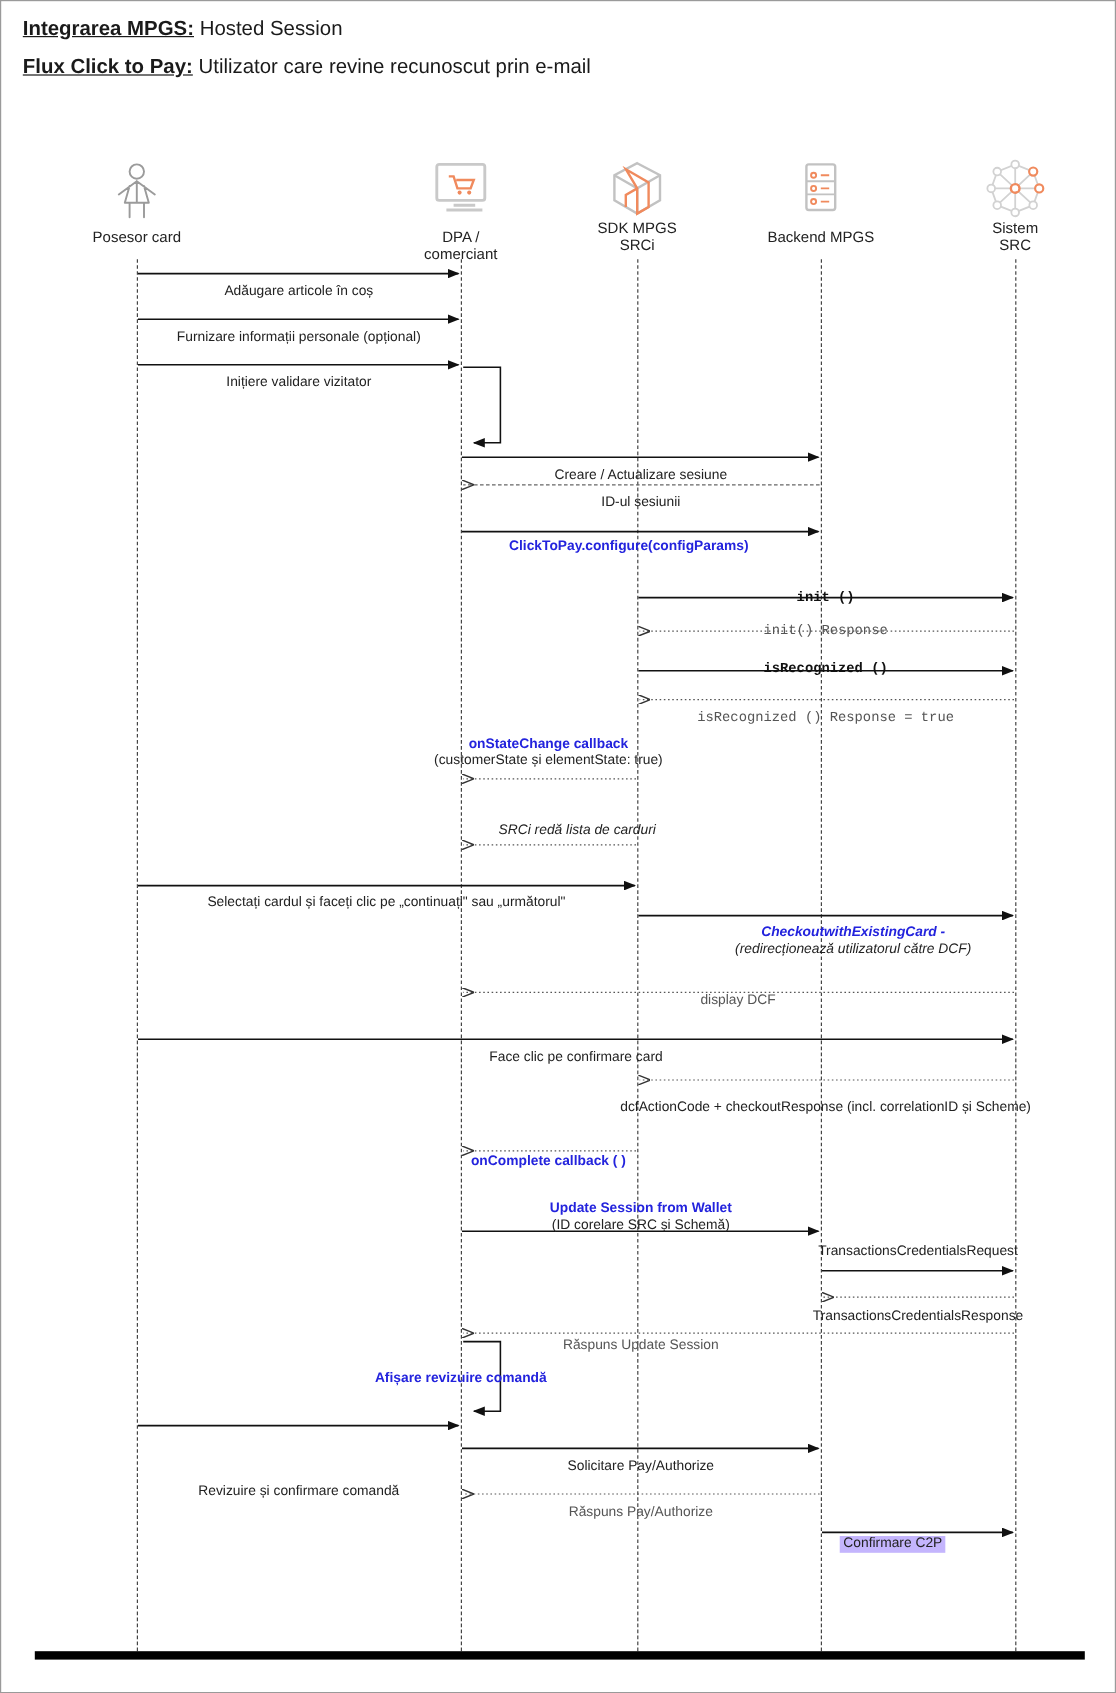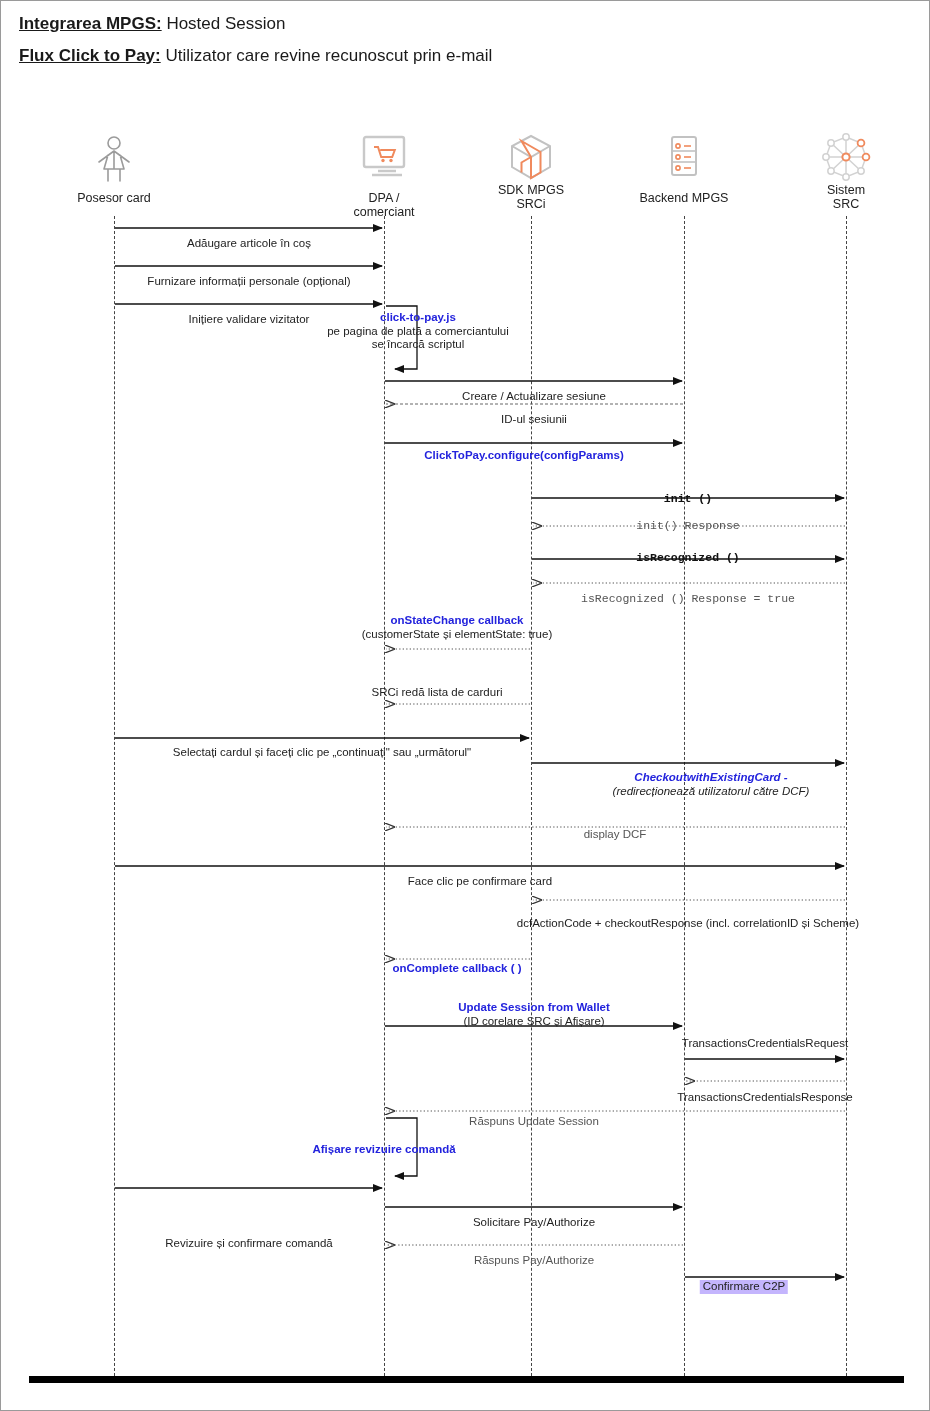--- a/index.html
+++ b/index.html
@@ -155,59 +155,54 @@
         <line x1="384" x2="681" y1="1206" y2="1206" stroke="#111" stroke-width="1.3" marker-end="url(#ah)"></line>
         <line x1="682" x2="385" y1="1244" y2="1244" stroke="#555" stroke-width="1" stroke-dasharray="1.3,2.2" marker-end="url(#ahl)"></line>
         <line x1="684" x2="843" y1="1276" y2="1276" stroke="#111" stroke-width="1.3" marker-end="url(#ah)"></line>
       </g>
   </svg>
 
   <div class="msg" style="left:248px;top:236px;"><span>Adăugare articole în coș</span></div>
   <div class="msg" style="left:248px;top:274px;"><span>Furnizare informații personale (opțional)</span></div>
   <div class="msg" style="left:248px;top:312px;"><span>Inițiere validare vizitator</span></div>
 
-  <div class="msg blue" style="left:417px;top:310px;">
-    <span>click-to-pay.js</span>
-    <span class="sub" style="white-space:pre-line;">pe pagina de plată a comerciantului
-se încarcă scriptul</span>
-  </div>
 
   <div class="msg" style="left:533px;top:389px;"><span>Creare / Actualizare sesiune</span></div>
   <div class="msg" style="left:533px;top:412px;"><span>ID-ul sesiunii</span></div>
 
   <div class="msg blue" style="left:523px;top:448px;">
     <span>ClickToPay.configure(configParams)</span>
   </div>
 
   <div class="msg mono" style="left:687px;top:491px;color:#111;font-weight:bold;"><span>init ()</span></div>
   <div class="msg mono" style="left:687px;top:518px;"><span>init() Response</span></div>
   <div class="msg mono" style="left:687px;top:550px;color:#111;font-weight:bold;"><span>isRecognized ()</span></div>
   <div class="msg mono" style="left:687px;top:591px;"><span>isRecognized () Response = true</span></div>
 
   <div class="msg blue" style="left:456px;top:613px;">
     <span>onStateChange callback</span>
     <span class="sub">(customerState și elementState: true)</span>
   </div>
 
-  <div class="msg" style="left:436px;top:685px;"><span>SRCi redă lista de carduri</span></div>
+  <div class="msg" style="left:480px;top:685px;font-style:italic;"><span>SRCi redă lista de carduri</span></div>
   <div class="msg" style="left:321px;top:745px;"><span>Selectați cardul și faceți clic pe „continuați" sau „următorul"</span></div>
 
   <div class="msg blue" style="left:710px;top:770px;font-style:italic;">
     <span>CheckoutwithExistingCard -</span>
     <span class="sub">(redirecționează utilizatorul către DCF)</span>
   </div>
 
   <div class="msg grey" style="left:614px;top:827px;"><span>display DCF</span></div>
   <div class="msg" style="left:479px;top:874px;"><span>Face clic pe confirmare card</span></div>
   <div class="msg" style="left:687px;top:916px;"><span>dcfActionCode + checkoutResponse (incl. correlationID și Scheme)</span></div>
   <div class="msg blue" style="left:456px;top:961px;"><span>onComplete callback ( )</span></div>
 
   <div class="msg blue" style="left:533px;top:1000px;">
     <span>Update Session from Wallet</span>
-    <span class="sub">(ID corelare SRC și Afișare)</span>
+    <span class="sub">(ID corelare SRC și Schemă)</span>
   </div>
 
   <div class="msg" style="left:764px;top:1036px;"><span>TransactionsCredentialsRequest</span></div>
   <div class="msg" style="left:764px;top:1090px;"><span>TransactionsCredentialsResponse</span></div>
   <div class="msg grey" style="left:533px;top:1114px;"><span>Răspuns Update Session</span></div>
   <div class="msg blue" style="left:383px;top:1142px;"><span>Afișare revizuire comandă</span></div>
   <div class="msg" style="left:248px;top:1195px;margin-top:41px;"><span>Revizuire și confirmare comandă</span></div>
   <div class="msg" style="left:533px;top:1215px;"><span>Solicitare Pay/Authorize</span></div>
   <div class="msg grey" style="left:533px;top:1253px;"><span>Răspuns Pay/Authorize</span></div>
   <div class="msg" style="left:743px;top:1268px;background:#c4b5fd;padding:0 3px;margin-top:11px;"><span>Confirmare C2P</span></div>

